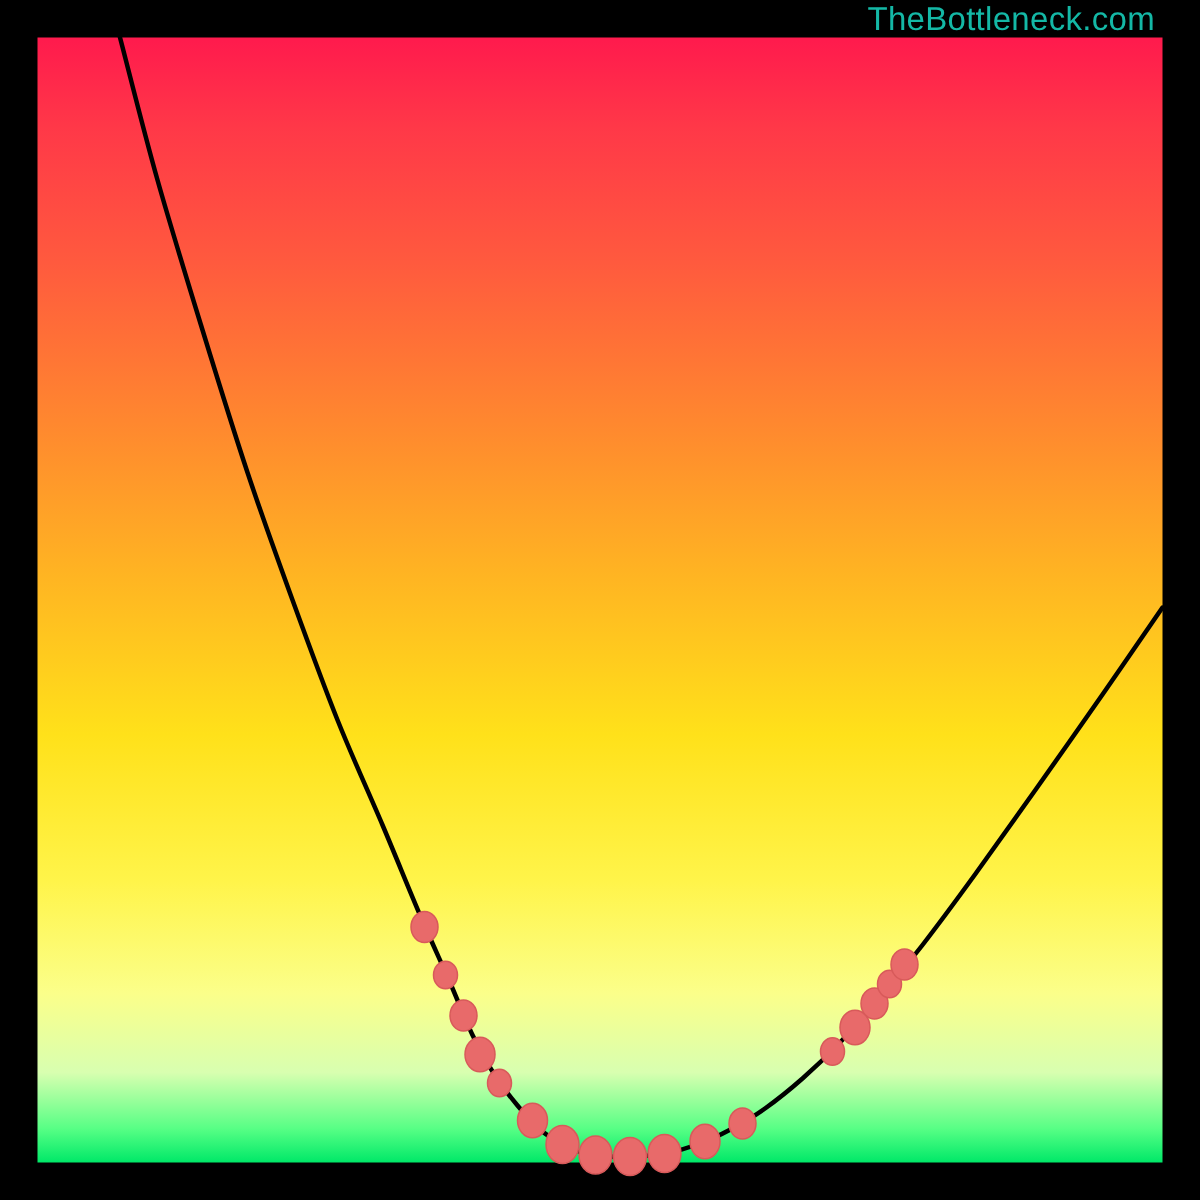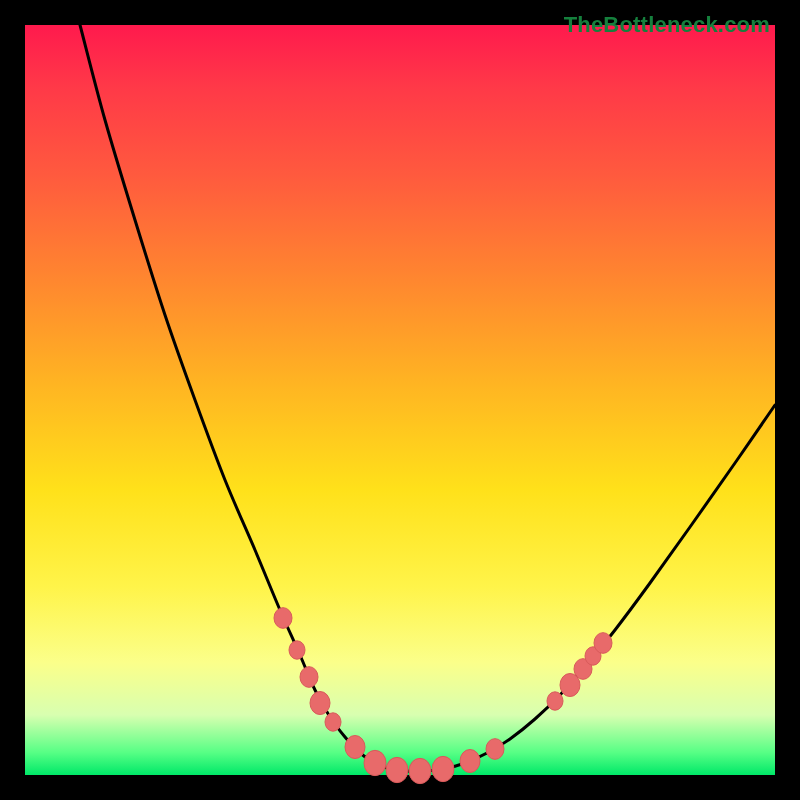--- a/index.html
+++ b/index.html
@@ -35,25 +35,25 @@
       #ffe11a 62%,
       #fff44a 75%,
       #fbff8a 85%,
       #d8ffb0 92%,
       #57ff85 97%,
       #00e868 100%
     );
   }
   .watermark {
     position: absolute;
-    top: 12px;
+    top: 0;
     right: 30px;
-    color: #15803d;
+    color: #14b8a6;
     font-size: 22px;
-    font-weight: 700;
+    font-weight: 400;
     letter-spacing: 0.2px;
     user-select: none;
   }
   svg.curve {
     position: absolute;
     left: 0;
     top: 0;
     width: 750px;
     height: 750px;
     overflow: visible;

